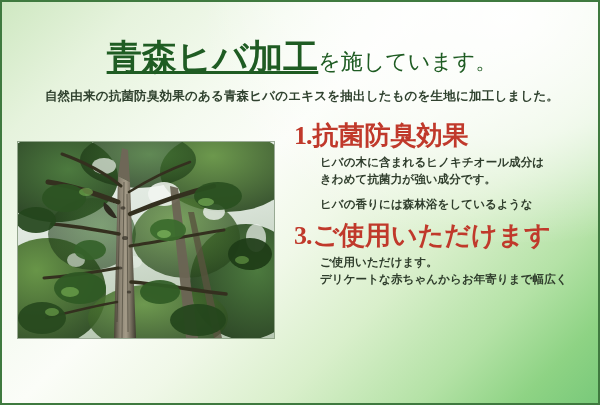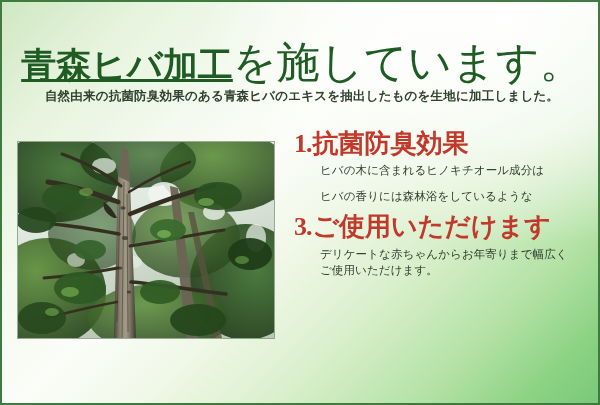--- a/index.html
+++ b/index.html
@@ -63,21 +63,21 @@
     white-space: nowrap;
   }
   .title-main {
     font-size: 35px;
     font-weight: 700;
     letter-spacing: 0px;
     vertical-align: baseline;
     text-decoration: underline;
   }
   .title-tail {
-    font-size: 43px;
+    font-size: 22px;
     font-weight: 400;
     letter-spacing: 0px;
     vertical-align: baseline;
   }
 
   .subtitle {
     position: absolute;
     left: 0;
     top: 86px;
     width: 600px;
@@ -99,21 +99,21 @@
     overflow: hidden;
     background: #30502c;
     box-shadow: 0 0 0 1px rgba(40,70,35,0.45);
   }
   .photo svg { display: block; width: 100%; height: 100%; }
 
   
   .items {
     position: absolute;
     left: 292px;
-    top: 128px;
+    top: 120px;
     width: 300px;
   }
   .item { margin-bottom: 9px; }
 
   .item-heading {
     font-family: "Liberation Serif", "DejaVu Serif", serif;
     font-size: 26px;
     font-weight: 700;
     color: #c0392b;
     line-height: 1.08;
@@ -123,21 +123,21 @@
     font-family: "Liberation Serif", "DejaVu Serif", serif;
     font-size: 26px;
     font-weight: 700;
     letter-spacing: -1px;
     margin-right: 1px;
   }
 
   .item-body {
     margin: 4px 0 0 26px;
     font-size: 11.5px;
-    font-weight: 400;
+    font-weight: 700;
     color: #2f3d2c;
     line-height: 1.45;
     letter-spacing: 0.1px;
     white-space: nowrap;
   }
   .item-body div { white-space: nowrap; }
 </style>
 </head>
 <body>
 
@@ -250,35 +250,36 @@
     </div>
 
     <div class="items">
 
       <div class="item">
         <div class="item-heading">
           <span class="item-num">1.</span><span>抗菌防臭効果</span>
         </div>
         <div class="item-body">
           <div>ヒバの木に含まれるヒノキチオール成分は</div>
+          <div>きわめて抗菌力が強い成分です。</div>
         </div>
       </div>
 
       <div class="item">
         <div class="item-body">
           <div>ヒバの香りには森林浴をしているような</div>
         </div>
       </div>
 
       <div class="item">
         <div class="item-heading">
           <span class="item-num">3.</span><span>ご使用いただけます</span>
         </div>
         <div class="item-body">
+          <div>ご使用いただけます。</div>
           <div>デリケートな赤ちゃんからお年寄りまで幅広く</div>
-          <div>ご使用いただけます。</div>
         </div>
       </div>
 
     </div>
 
   </div>
 </div>
 
 </body></html>

